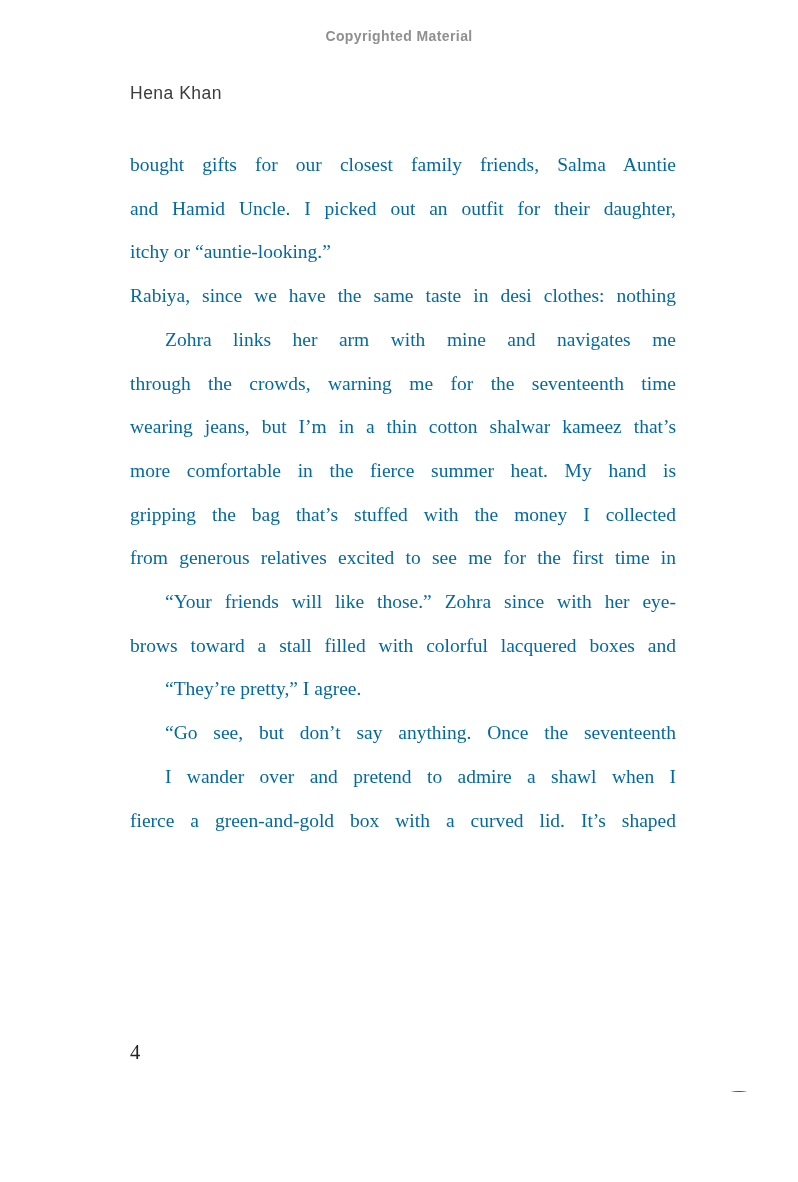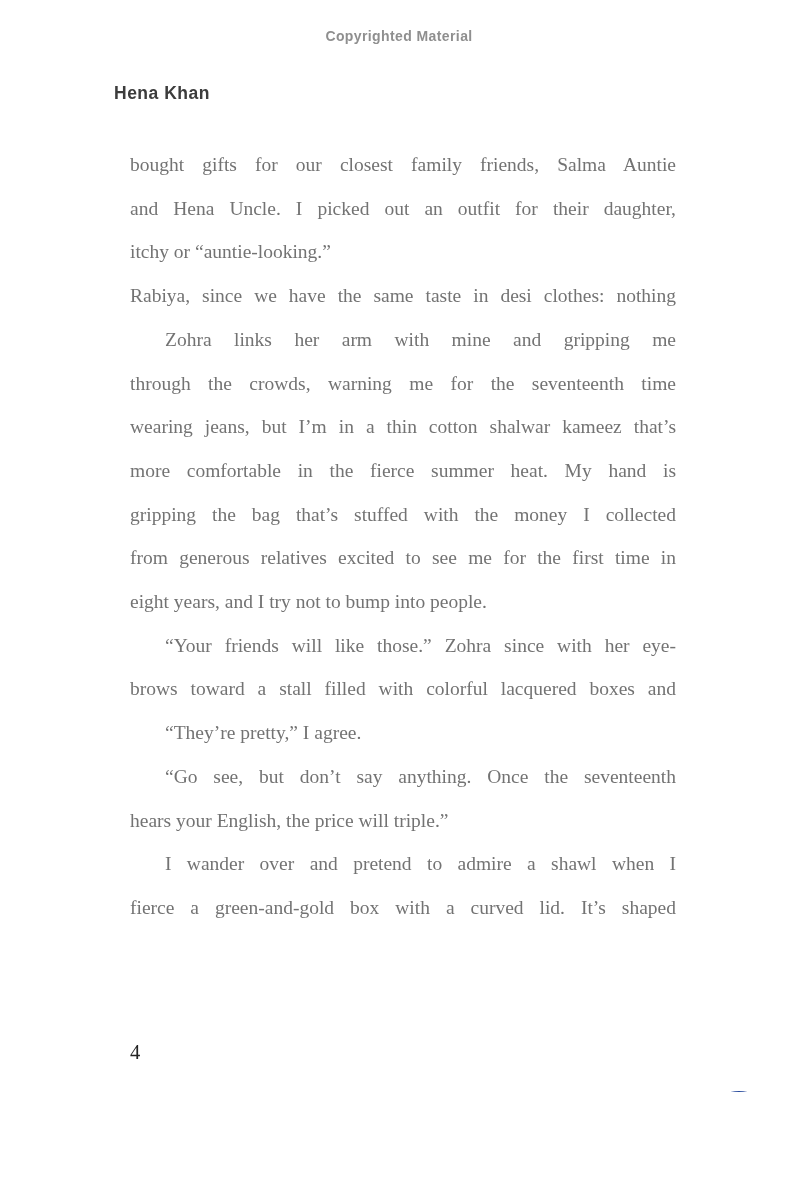--- a/index.html
+++ b/index.html
@@ -24,35 +24,35 @@
     font-weight: bold;
     font-size: 14px;
     letter-spacing: 0.4px;
     color: #8f8f8f;
   }
   .copyright-top { top: 28px; }
   .copyright-bottom { top: 1139px; }
   .author-header {
     position: absolute;
     top: 83px;
-    left: 114px;
+    left: 130px;
     font-family: "Liberation Sans", sans-serif;
-    font-weight: 700;
+    font-weight: 400;
     font-size: 17.5px;
     letter-spacing: 0.5px;
     color: #3c3c3c;
   }
   .body-text {
     position: absolute;
     top: 143px;
     left: 130px;
     width: 546px;
     font-size: 19.5px;
     line-height: 43.7px;
-    color: #737373;
+    color: #0369a1;
   }
   .paragraph { margin: 0; }
   .line {
     text-align: justify;
     text-align-last: justify;
   }
   .line.last { text-align-last: left; }
   .line.indent { text-indent: 35px; }
   .page-number {
     position: absolute;
@@ -75,47 +75,45 @@
 <div class="page">
 
   <div class="copyright-banner copyright-top">Copyrighted Material</div>
 
   <div class="author-header">Hena Khan</div>
 
   <div class="body-text">
 
     <div class="paragraph">
       <div class="line">bought gifts for our closest family friends, Salma Auntie</div>
-      <div class="line">and Hena Uncle. I picked out an outfit for their daughter,</div>
+      <div class="line">and Hamid Uncle. I picked out an outfit for their daughter,</div>
       <div class="line last">itchy or “auntie-looking.”</div>
       <div class="line">Rabiya, since we have the same taste in desi clothes: nothing</div>
     </div>
 
     <div class="paragraph">
-      <div class="line indent">Zohra links her arm with mine and gripping me</div>
+      <div class="line indent">Zohra links her arm with mine and navigates me</div>
       <div class="line">through the crowds, warning me for the seventeenth time</div>
       <div class="line">wearing jeans, but I’m in a thin cotton shalwar kameez that’s</div>
       <div class="line">more comfortable in the fierce summer heat. My hand is</div>
       <div class="line">gripping the bag that’s stuffed with the money I collected</div>
       <div class="line">from generous relatives excited to see me for the first time in</div>
-      <div class="line last">eight years, and I try not to bump into people.</div>
     </div>
 
     <div class="paragraph">
       <div class="line indent">“Your friends will like those.” Zohra since with her eye-</div>
       <div class="line">brows toward a stall filled with colorful lacquered boxes and</div>
     </div>
 
     <div class="paragraph">
       <div class="line last indent">“They’re pretty,” I agree.</div>
     </div>
 
     <div class="paragraph">
       <div class="line indent">“Go see, but don’t say anything. Once the seventeenth</div>
-      <div class="line last">hears your English, the price will triple.”</div>
     </div>
 
     <div class="paragraph">
       <div class="line indent">I wander over and pretend to admire a shawl when I</div>
       <div class="line">fierce a green-and-gold box with a curved lid. It’s shaped</div>
     </div>
 
   </div>
 
   <div class="page-number">4</div>

